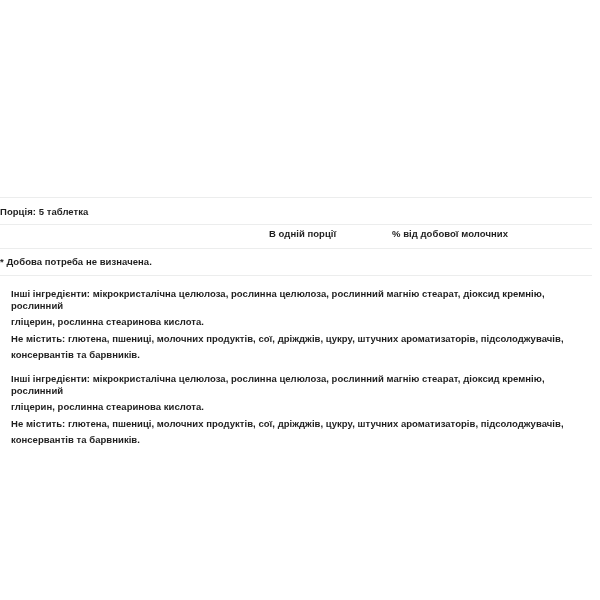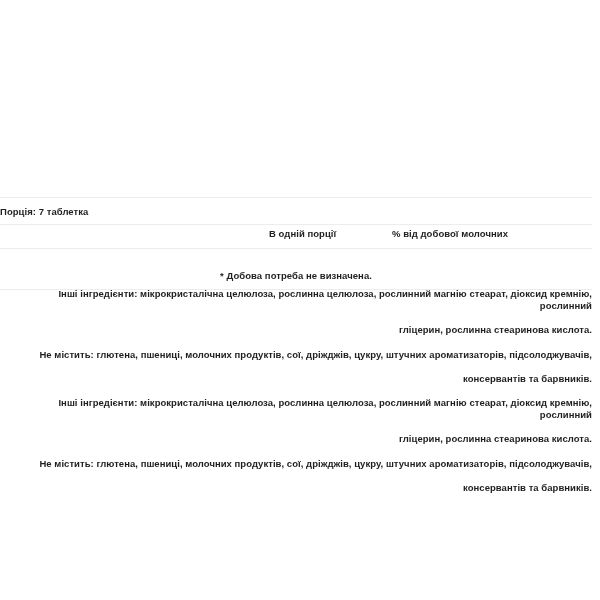--- a/index.html
+++ b/index.html
@@ -62,64 +62,63 @@
   }
 
   .row-serving .cell-pad { padding-top: 7px; padding-bottom: 6px; }
 
   .row-head { height: 24px; }
   .row-head .cell-pad { padding-bottom: 6px; }
 
   .row-item { height: 24px; }
   .row-item .cell-pad { padding-top: 7px; padding-bottom: 6px; }
 
-  .row-foot .cell-pad { padding-top: 20px; padding-bottom: 7px; text-align: center; }
+  .row-foot .cell-pad { padding-top: 6px; padding-bottom: 7px; }
 
   .star-cell { font-size: 9.5px; font-weight: bold; }
 
   
   .ingredients-area {
     position: absolute;
     left: 0;
     top: 288px;
     width: 600px;
   }
 
   .ing-block {
     padding: 0 8px 0 11px;
     margin-bottom: 12px;
-    text-align: right;
   }
 
   .ing-line {
     font-size: 9.5px;
     font-weight: bold;
     line-height: 12.2px;
     letter-spacing: 0.04px;
     color: #1f1f1f;
     margin: 0;
   }
 
-  .ing-line + .ing-line { margin-top: 12px; }
+  .ing-line + .ing-line { margin-top: 4px; }
 </style>
 </head>
 <body>
 
 <div class="page">
 
   <div class="facts-panel">
     <table class="facts-table">
       <colgroup>
         <col class="col-name">
         <col class="col-amount">
         <col class="col-dv">
       </colgroup>
       <tbody>
         <tr class="row-serving">
-          <td class="cell-pad" colspan="3">Порція: 7 таблетка</td>
+          <td class="cell-pad" colspan="3">Порція: 5 таблетка</td>
         </tr>
         <tr class="row-head">
           <th class="cell-pad"></th>
           <th class="cell-pad">В одній порції</th>
           <th class="cell-pad">% від добової молочних</th>
         </tr>
         <tr class="row-foot last-rule">
           <td class="cell-pad" colspan="3">* Добова потреба не визначена.</td>
         </tr>
       </tbody>

